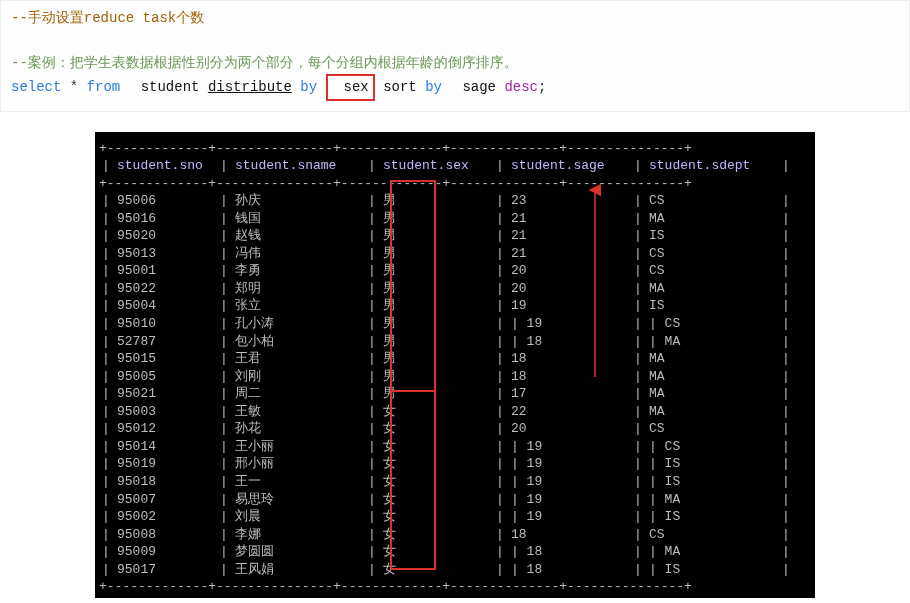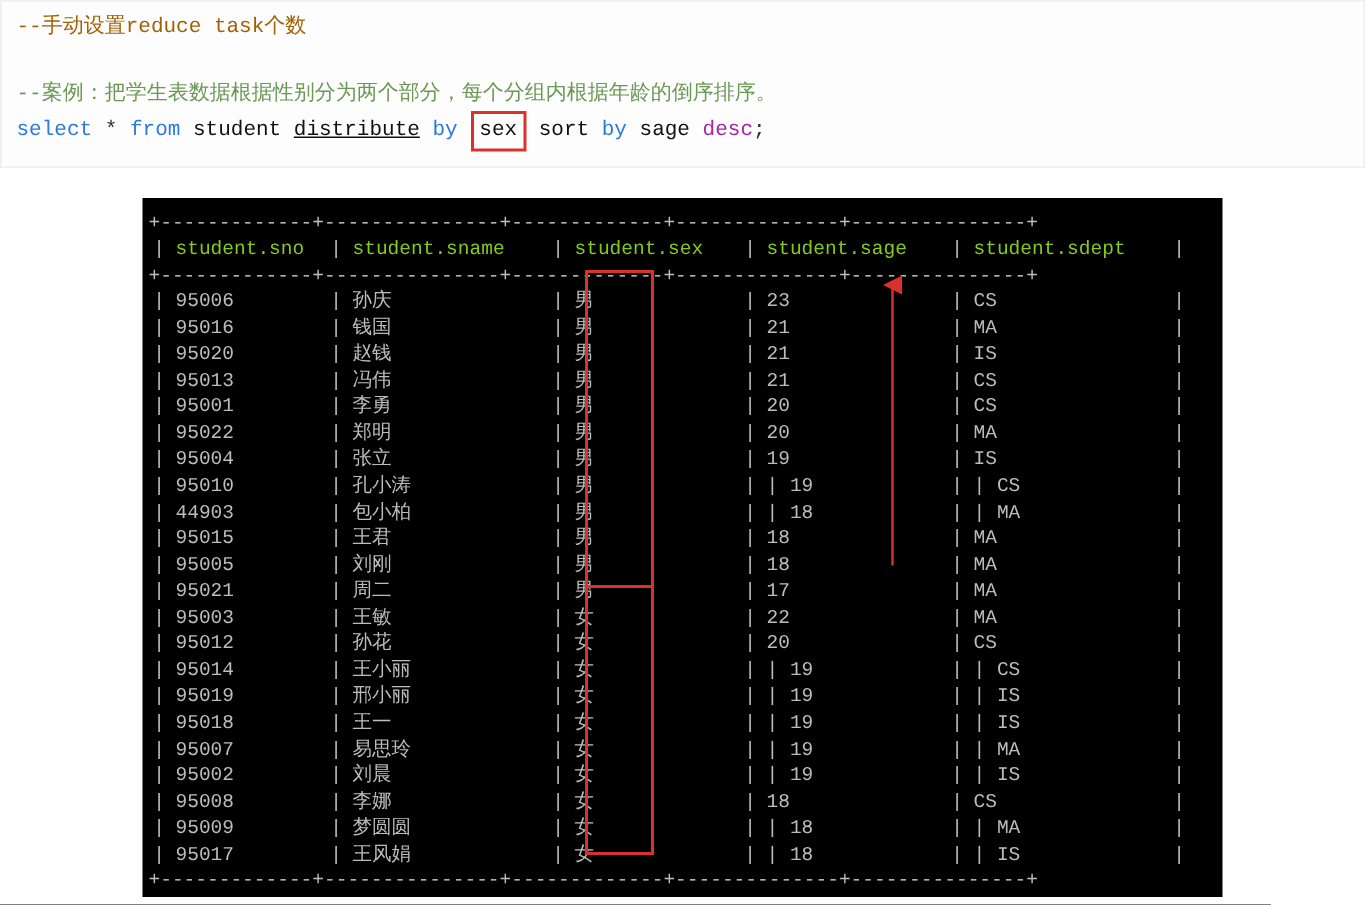--- a/index.html
+++ b/index.html
@@ -33,21 +33,21 @@
   .tok-kw-set  { color: #2a7ae2; }           
   .tok-prop    { color: #111; }
   .tok-eq      { color: #111; }
   .tok-num     { color: #0f9d58; }           
   .tok-semi    { color: #333; }
   .tok-comment-cn { color: #6a9955; }
 
   .tok-select  { color: #2a7ae2; }
   .tok-star    { color: #333; }
   .tok-from    { color: #2a7ae2; margin-top: 22px; }
-  .tok-ident   { color: #111; }
+  .tok-ident   { color: #111; margin-left: 12px; }
   .tok-by      { color: #2a7ae2; }
   .tok-desc    { color: #a626a4; }           
   .tok-distrib { color: #111; text-decoration: underline; }
   .tok-sort    { color: #111; }
 
   .boxed {
     border: 2px solid #d9322d;
     padding: 0 3px;
     display: inline-block;
     line-height: 18px;
@@ -97,21 +97,21 @@
 
   .col {
     display: inline-block;
   }
   .c-sno   { width: 100px; padding-left: 4px;}
   .c-sname { width: 130px; padding-left: 4px;}
   .c-sex   { width: 110px; padding-left: 4px;}
   .c-sage  { width: 120px; padding-left: 4px;}
   .c-sdept { width: 130px; padding-left: 4px;}
 
-  .header-row .col { color:#84cc16; }
+  .header-row .col { color:#c4b5fd; }
 
   
   .overlay-box {
     position: absolute;
     border: 2px solid #d9322d;
     background: transparent;
     pointer-events: none;
   }
 
   .arrow-svg {
@@ -144,21 +144,21 @@
 
     <div id="rows-anchor">
         <div class="data-row"><span class="pipe">|</span><span class="col c-sno">95006</span><span class="pipe">|</span><span class="col c-sname">孙庆</span><span class="pipe">|</span><span class="col c-sex">男</span><span class="pipe">|</span><span class="col c-sage">23</span><span class="pipe">|</span><span class="col c-sdept">CS</span><span class="pipe">|</span></div>
         <div class="data-row"><span class="pipe">|</span><span class="col c-sno">95016</span><span class="pipe">|</span><span class="col c-sname">钱国</span><span class="pipe">|</span><span class="col c-sex">男</span><span class="pipe">|</span><span class="col c-sage">21</span><span class="pipe">|</span><span class="col c-sdept">MA</span><span class="pipe">|</span></div>
         <div class="data-row"><span class="pipe">|</span><span class="col c-sno">95020</span><span class="pipe">|</span><span class="col c-sname">赵钱</span><span class="pipe">|</span><span class="col c-sex">男</span><span class="pipe">|</span><span class="col c-sage">21</span><span class="pipe">|</span><span class="col c-sdept">IS</span><span class="pipe">|</span></div>
         <div class="data-row"><span class="pipe">|</span><span class="col c-sno">95013</span><span class="pipe">|</span><span class="col c-sname">冯伟</span><span class="pipe">|</span><span class="col c-sex">男</span><span class="pipe">|</span><span class="col c-sage">21</span><span class="pipe">|</span><span class="col c-sdept">CS</span><span class="pipe">|</span></div>
         <div class="data-row"><span class="pipe">|</span><span class="col c-sno">95001</span><span class="pipe">|</span><span class="col c-sname">李勇</span><span class="pipe">|</span><span class="col c-sex">男</span><span class="pipe">|</span><span class="col c-sage">20</span><span class="pipe">|</span><span class="col c-sdept">CS</span><span class="pipe">|</span></div>
         <div class="data-row"><span class="pipe">|</span><span class="col c-sno">95022</span><span class="pipe">|</span><span class="col c-sname">郑明</span><span class="pipe">|</span><span class="col c-sex">男</span><span class="pipe">|</span><span class="col c-sage">20</span><span class="pipe">|</span><span class="col c-sdept">MA</span><span class="pipe">|</span></div>
         <div class="data-row"><span class="pipe">|</span><span class="col c-sno">95004</span><span class="pipe">|</span><span class="col c-sname">张立</span><span class="pipe">|</span><span class="col c-sex">男</span><span class="pipe">|</span><span class="col c-sage">19</span><span class="pipe">|</span><span class="col c-sdept">IS</span><span class="pipe">|</span></div>
         <div class="data-row"><span class="pipe">|</span><span class="col c-sno">95010</span><span class="pipe">|</span><span class="col c-sname">孔小涛</span><span class="pipe">|</span><span class="col c-sex">男</span><span class="pipe">|</span><span class="col c-sage">| 19</span><span class="pipe">|</span><span class="col c-sdept">| CS</span><span class="pipe">|</span></div>
-        <div class="data-row"><span class="pipe">|</span><span class="col c-sno">44903</span><span class="pipe">|</span><span class="col c-sname">包小柏</span><span class="pipe">|</span><span class="col c-sex">男</span><span class="pipe">|</span><span class="col c-sage">| 18</span><span class="pipe">|</span><span class="col c-sdept">| MA</span><span class="pipe">|</span></div>
+        <div class="data-row"><span class="pipe">|</span><span class="col c-sno">52787</span><span class="pipe">|</span><span class="col c-sname">包小柏</span><span class="pipe">|</span><span class="col c-sex">男</span><span class="pipe">|</span><span class="col c-sage">| 18</span><span class="pipe">|</span><span class="col c-sdept">| MA</span><span class="pipe">|</span></div>
         <div class="data-row"><span class="pipe">|</span><span class="col c-sno">95015</span><span class="pipe">|</span><span class="col c-sname">王君</span><span class="pipe">|</span><span class="col c-sex">男</span><span class="pipe">|</span><span class="col c-sage">18</span><span class="pipe">|</span><span class="col c-sdept">MA</span><span class="pipe">|</span></div>
         <div class="data-row"><span class="pipe">|</span><span class="col c-sno">95005</span><span class="pipe">|</span><span class="col c-sname">刘刚</span><span class="pipe">|</span><span class="col c-sex">男</span><span class="pipe">|</span><span class="col c-sage">18</span><span class="pipe">|</span><span class="col c-sdept">MA</span><span class="pipe">|</span></div>
         <div class="data-row"><span class="pipe">|</span><span class="col c-sno">95021</span><span class="pipe">|</span><span class="col c-sname">周二</span><span class="pipe">|</span><span class="col c-sex">男</span><span class="pipe">|</span><span class="col c-sage">17</span><span class="pipe">|</span><span class="col c-sdept">MA</span><span class="pipe">|</span></div>
         <div class="data-row"><span class="pipe">|</span><span class="col c-sno">95003</span><span class="pipe">|</span><span class="col c-sname">王敏</span><span class="pipe">|</span><span class="col c-sex">女</span><span class="pipe">|</span><span class="col c-sage">22</span><span class="pipe">|</span><span class="col c-sdept">MA</span><span class="pipe">|</span></div>
         <div class="data-row"><span class="pipe">|</span><span class="col c-sno">95012</span><span class="pipe">|</span><span class="col c-sname">孙花</span><span class="pipe">|</span><span class="col c-sex">女</span><span class="pipe">|</span><span class="col c-sage">20</span><span class="pipe">|</span><span class="col c-sdept">CS</span><span class="pipe">|</span></div>
         <div class="data-row"><span class="pipe">|</span><span class="col c-sno">95014</span><span class="pipe">|</span><span class="col c-sname">王小丽</span><span class="pipe">|</span><span class="col c-sex">女</span><span class="pipe">|</span><span class="col c-sage">| 19</span><span class="pipe">|</span><span class="col c-sdept">| CS</span><span class="pipe">|</span></div>
         <div class="data-row"><span class="pipe">|</span><span class="col c-sno">95019</span><span class="pipe">|</span><span class="col c-sname">邢小丽</span><span class="pipe">|</span><span class="col c-sex">女</span><span class="pipe">|</span><span class="col c-sage">| 19</span><span class="pipe">|</span><span class="col c-sdept">| IS</span><span class="pipe">|</span></div>
         <div class="data-row"><span class="pipe">|</span><span class="col c-sno">95018</span><span class="pipe">|</span><span class="col c-sname">王一</span><span class="pipe">|</span><span class="col c-sex">女</span><span class="pipe">|</span><span class="col c-sage">| 19</span><span class="pipe">|</span><span class="col c-sdept">| IS</span><span class="pipe">|</span></div>
         <div class="data-row"><span class="pipe">|</span><span class="col c-sno">95007</span><span class="pipe">|</span><span class="col c-sname">易思玲</span><span class="pipe">|</span><span class="col c-sex">女</span><span class="pipe">|</span><span class="col c-sage">| 19</span><span class="pipe">|</span><span class="col c-sdept">| MA</span><span class="pipe">|</span></div>
         <div class="data-row"><span class="pipe">|</span><span class="col c-sno">95002</span><span class="pipe">|</span><span class="col c-sname">刘晨</span><span class="pipe">|</span><span class="col c-sex">女</span><span class="pipe">|</span><span class="col c-sage">| 19</span><span class="pipe">|</span><span class="col c-sdept">| IS</span><span class="pipe">|</span></div>

